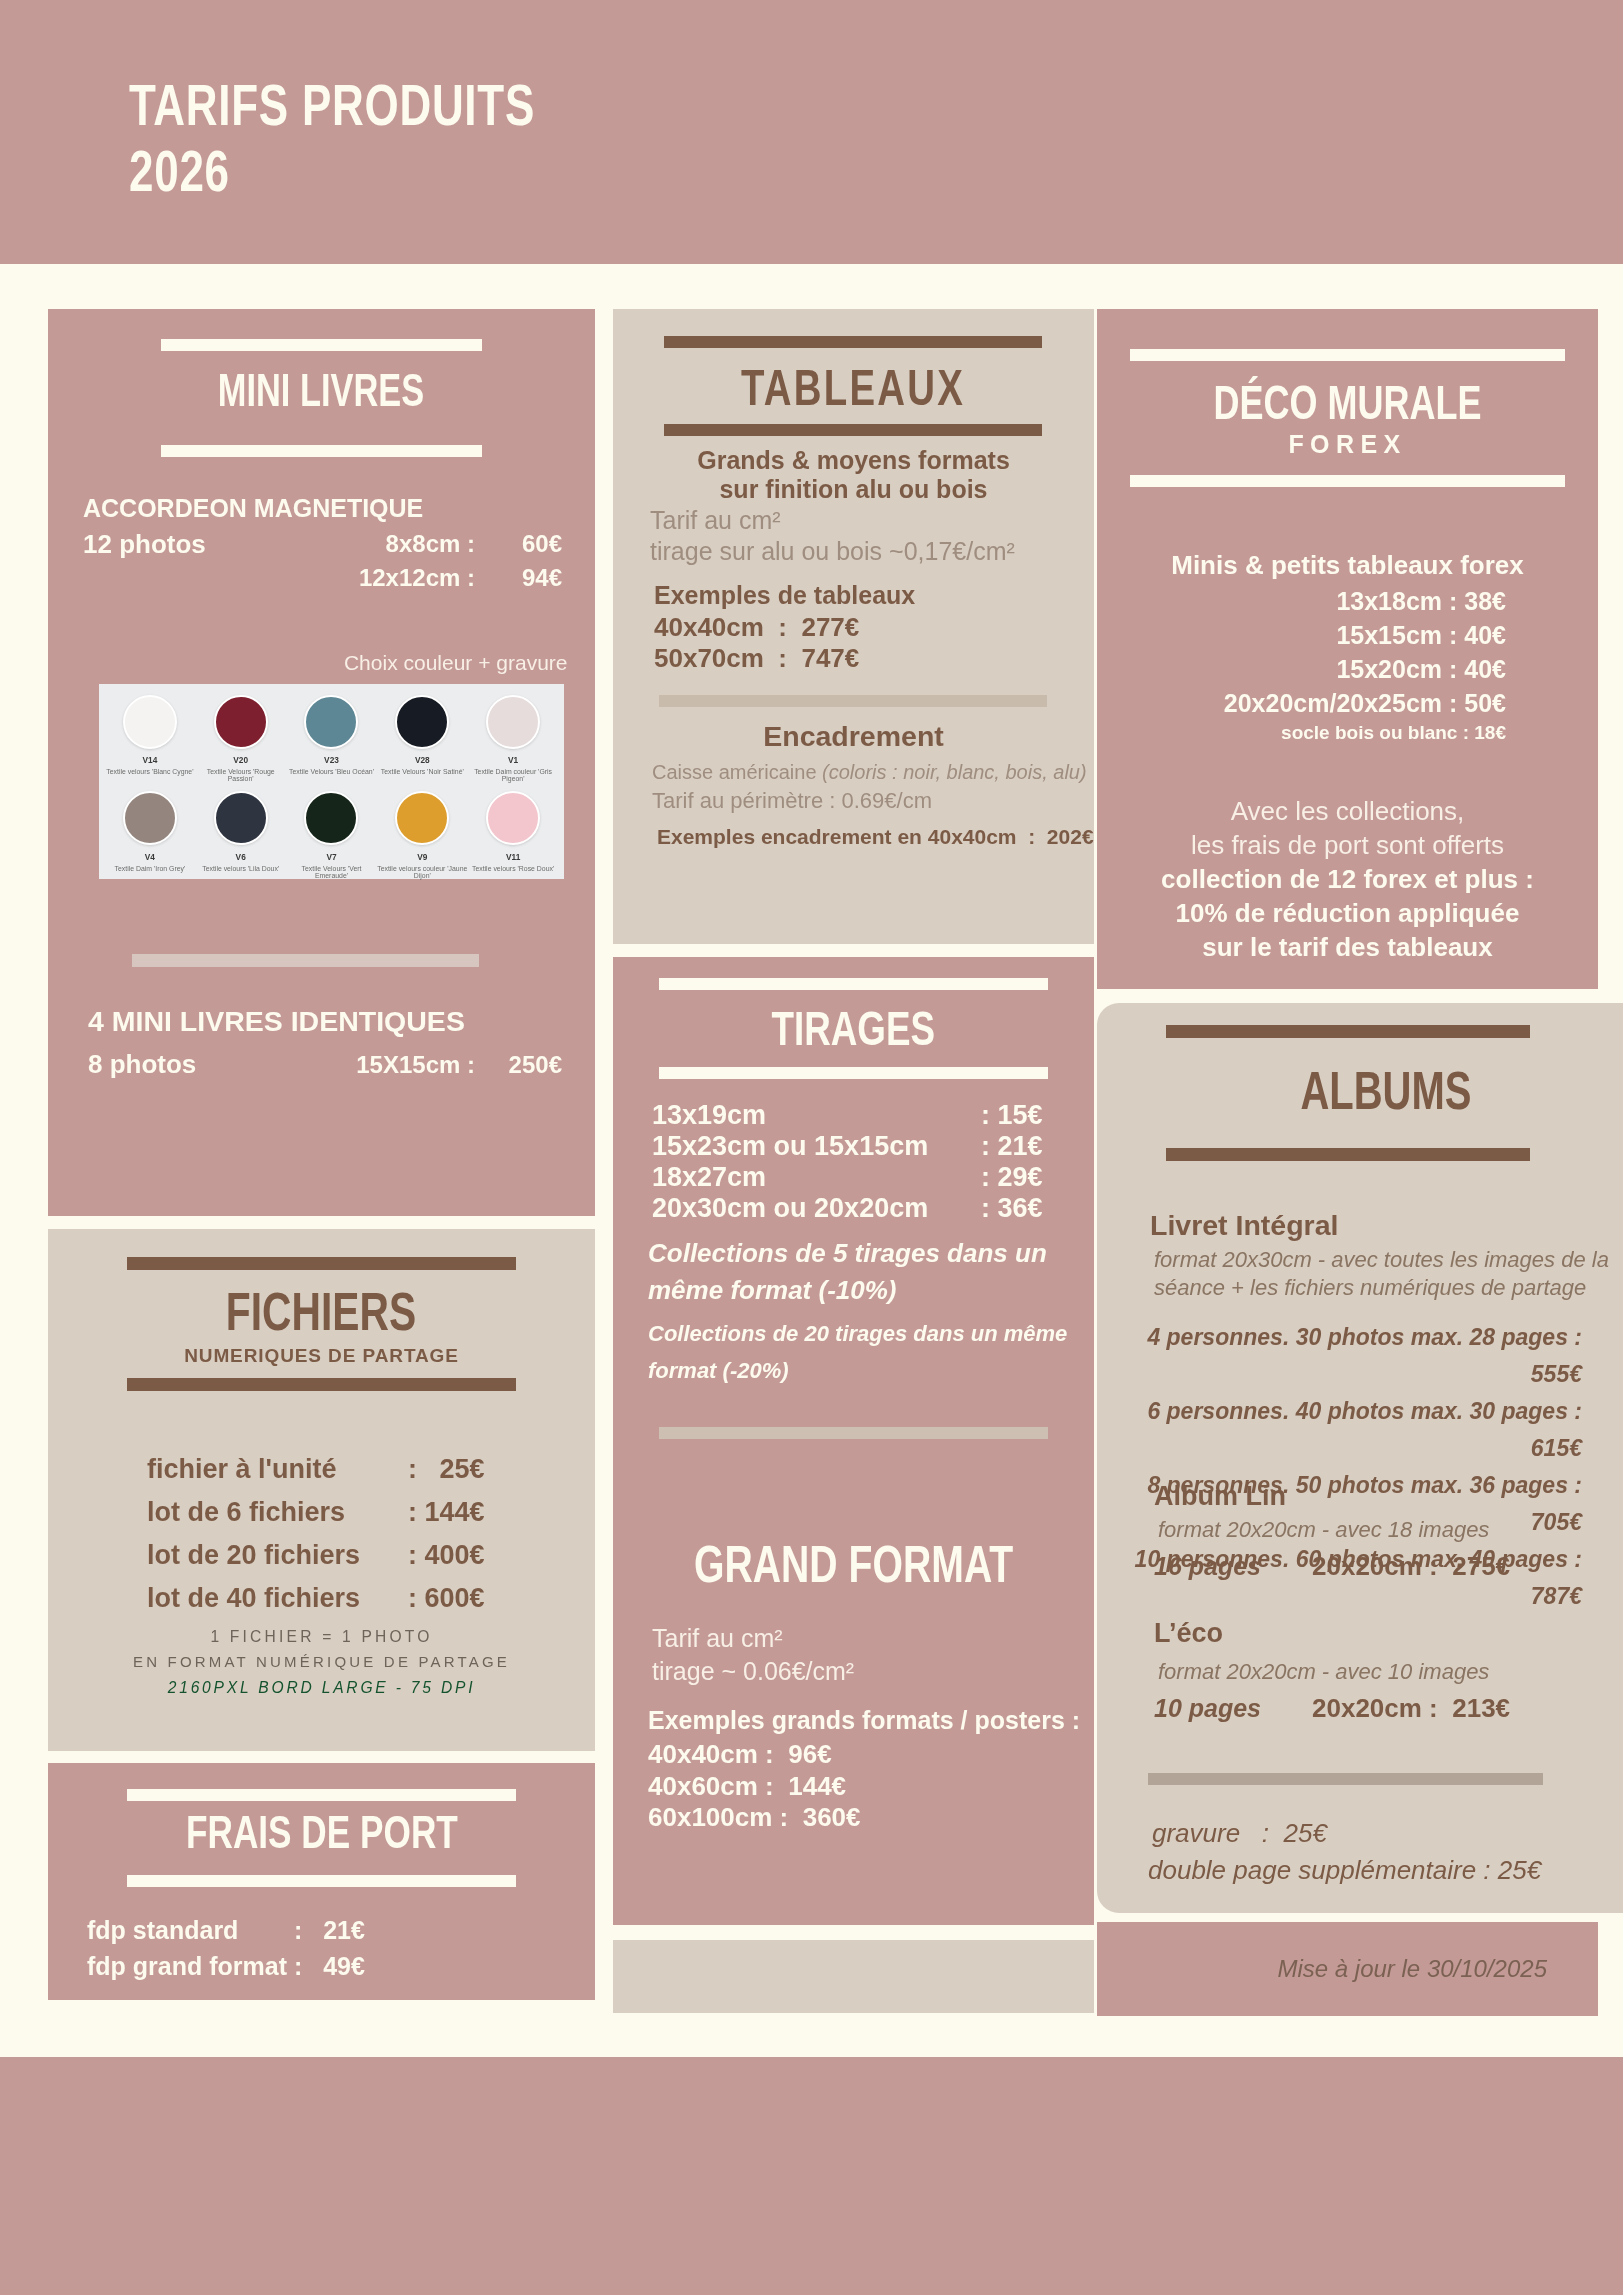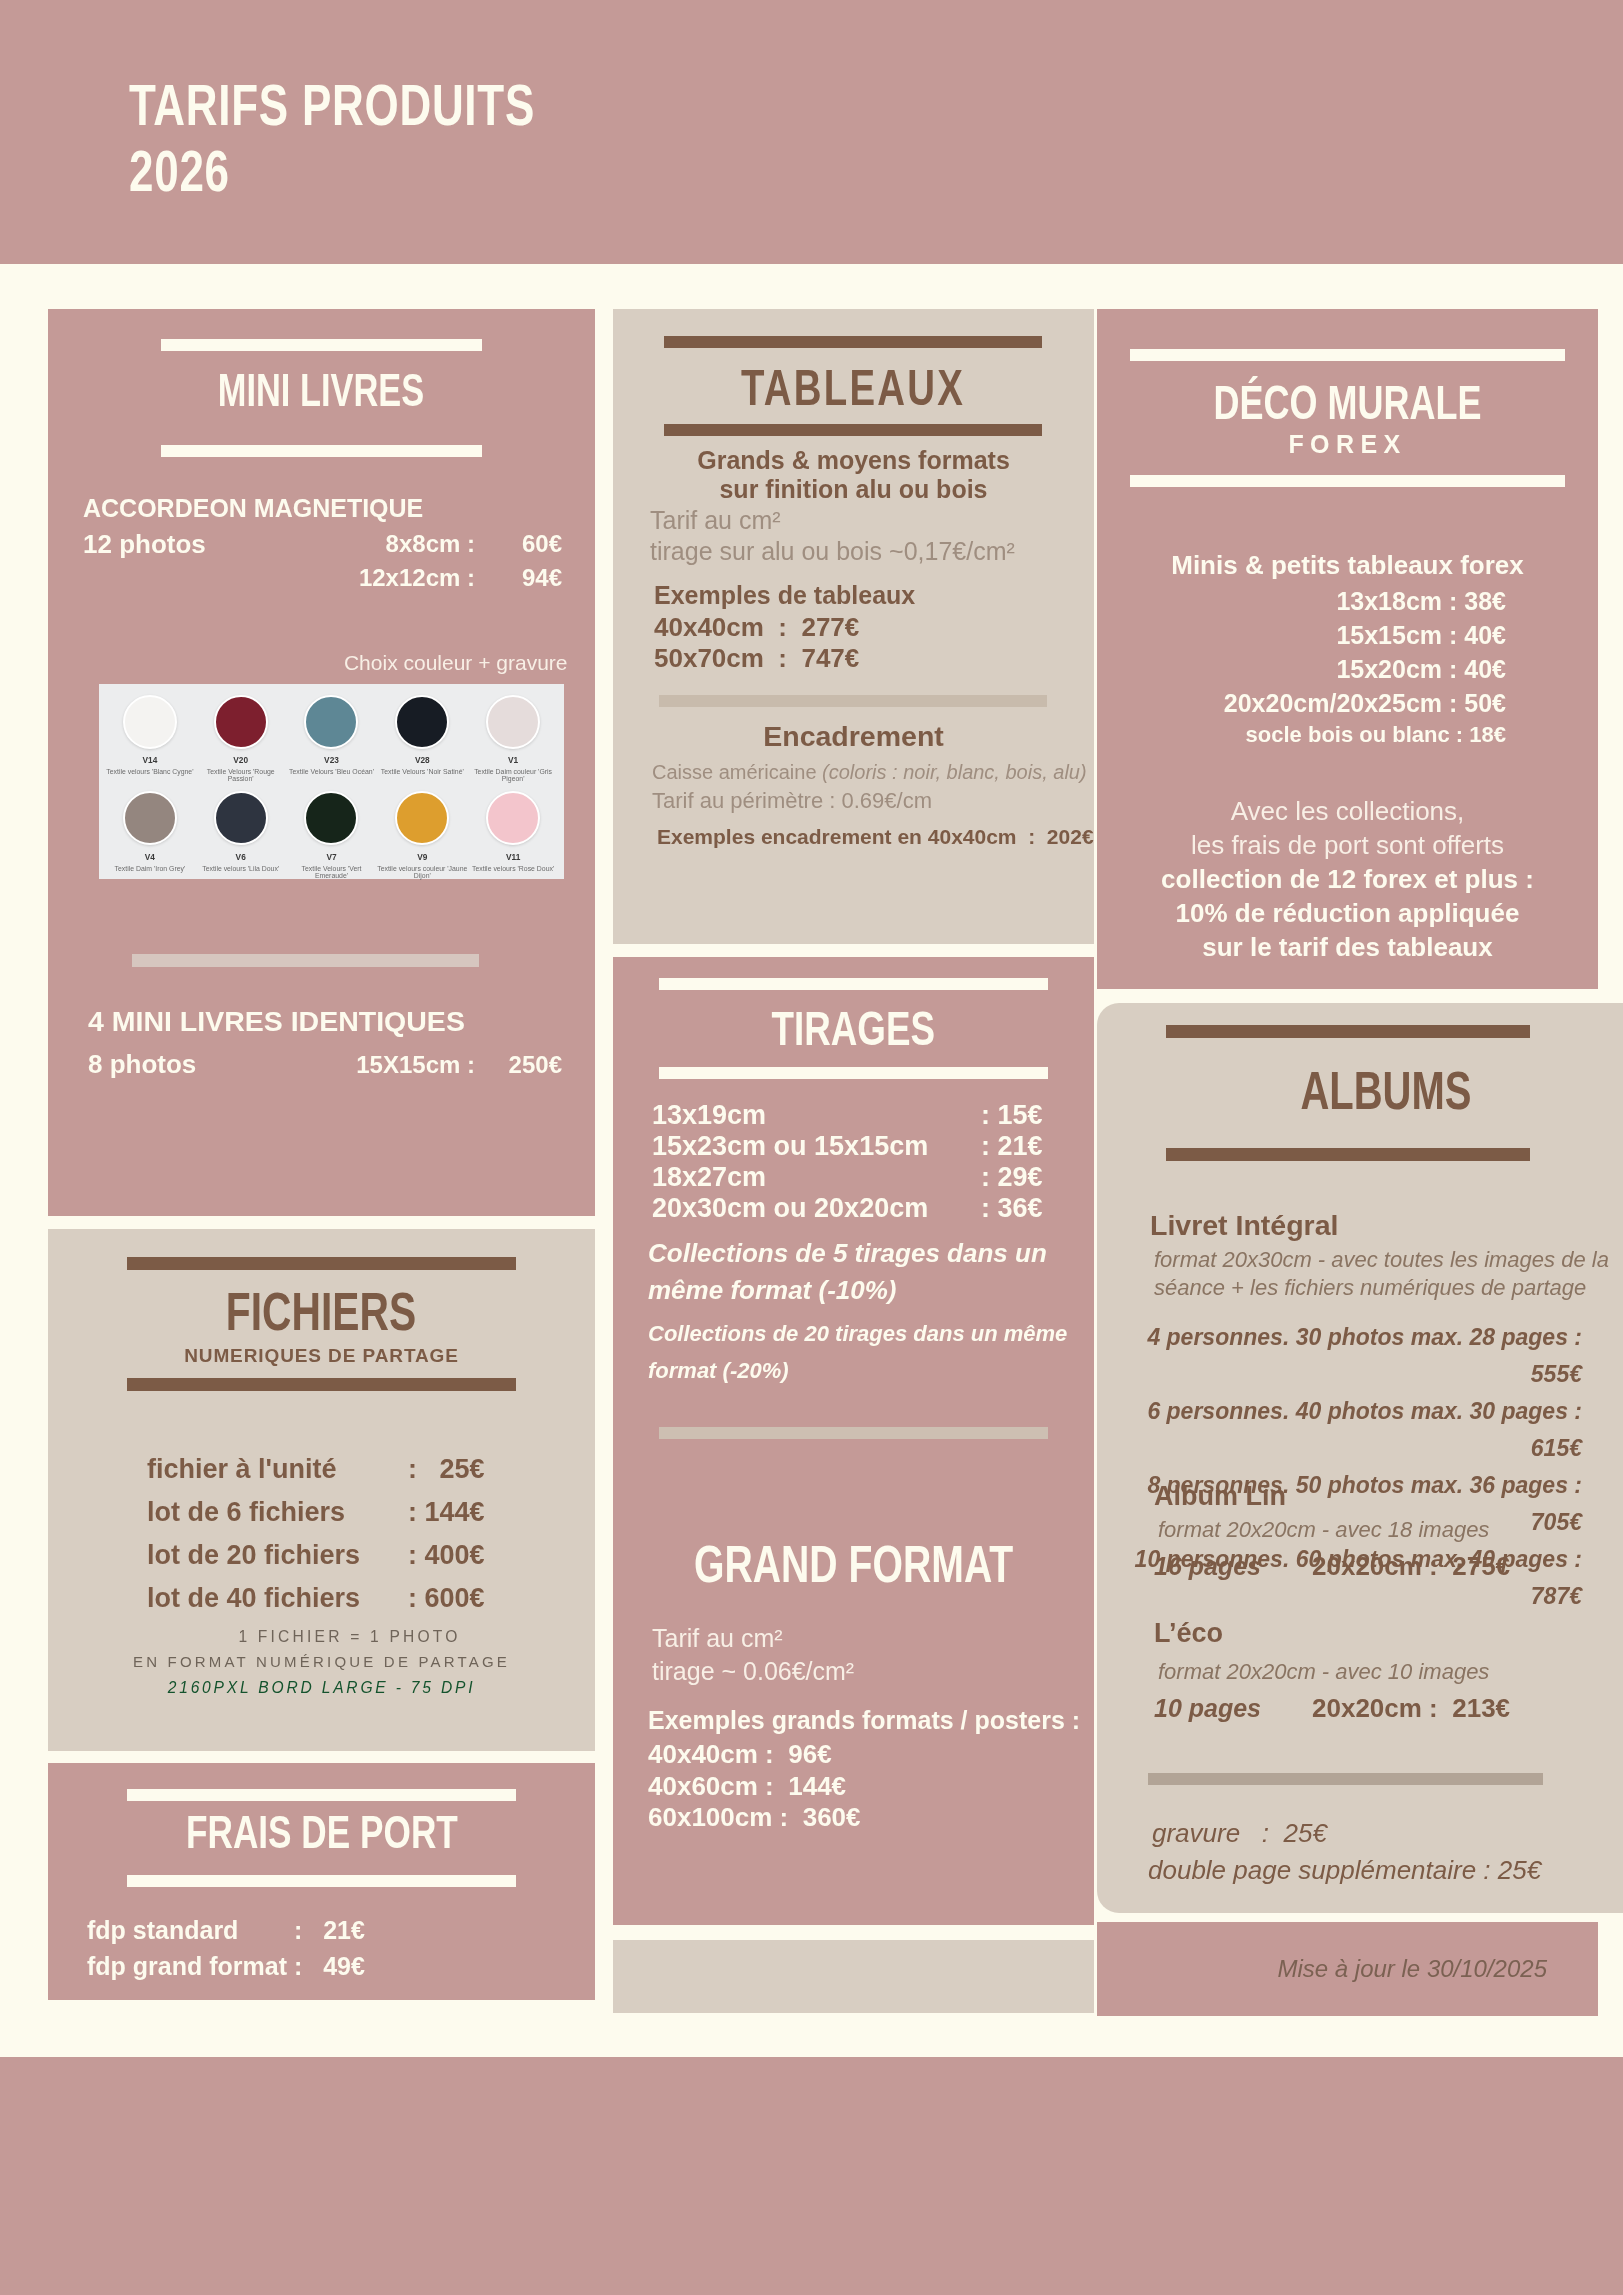--- a/index.html
+++ b/index.html
@@ -155,21 +155,21 @@
       <div class="row">
         <span class="lbl">lot de 20 fichiers</span>
         <span class="val" style="width:106px;">: 400€</span>
       </div>
       <div class="row">
         <span class="lbl">lot de 40 fichiers</span>
         <span class="val" style="width:106px;">: 600€</span>
       </div>
     </div>
 
-    <div class="abs ctr note-ls" style="top:399px;font-size:15.6px;padding-left:28px;">1 FICHIER = 1 PHOTO</div>
+    <div class="abs ctr note-ls" style="top:399px;font-size:15.6px;">1 FICHIER = 1 PHOTO</div>
     <div class="abs ctr note-ls" style="top:424px;font-size:15px;">EN FORMAT NUMÉRIQUE DE PARTAGE</div>
     <div class="abs ctr it" style="top:450px;font-size:15.6px;letter-spacing:2.8px;color:#14532d;">2160PXL BORD LARGE - 75 DPI</div>
   </div>
 
   <div class="card pink" style="left:48px;top:1763px;width:547px;height:237px;">
     <div class="bar cream" style="left:79px;top:26px;width:389px;height:12px;"></div>
     <div class="abs ctr" style="top:44px;font-size:44px;"><span class="cond">FRAIS DE PORT</span></div>
     <div class="bar cream" style="left:79px;top:112px;width:389px;height:12px;"></div>
     <div class="abs bold" style="left:39px;top:149px;width:303px;font-size:25px;line-height:36px;">
       <div class="row">
@@ -255,21 +255,21 @@
     <div class="bar cream" style="left:33px;top:166px;width:435px;height:12px;"></div>
 
     <div class="abs ctr bold" style="top:241px;font-size:26px;">Minis &amp; petits tableaux forex</div>
 
     <div class="abs bold" style="right:92px;top:275px;font-size:25px;line-height:34px;text-align:right;">
       <div>13x18cm : 38€</div>
       <div>15x15cm : 40€</div>
       <div>15x20cm : 40€</div>
       <div>20x20cm/20x25cm : 50€</div>
     </div>
-    <div class="abs bold" style="right:92px;top:413px;font-size:22px;">socle bois ou blanc : 18€</div>
+    <div class="abs bold" style="right:92px;top:413px;font-size:19px;">socle bois ou blanc : 18€</div>
 
     <div class="abs ctr thin lightink" style="top:487px;font-size:26px;">Avec les collections,</div>
     <div class="abs ctr thin lightink" style="top:521px;font-size:26px;">les frais de port sont offerts</div>
     <div class="abs ctr bold" style="top:555px;font-size:26px;">collection de 12 forex et plus :</div>
     <div class="abs ctr bold" style="top:589px;font-size:26px;">10% de réduction appliquée</div>
     <div class="abs ctr bold" style="top:623px;font-size:26px;">sur le tarif des tableaux</div>
   </div>
 
   <div class="card beige" style="left:1097px;top:1003px;width:577px;height:910px;border-radius:22px;">
     <div class="bar brown" style="left:69px;top:22px;width:364px;height:13px;"></div>

